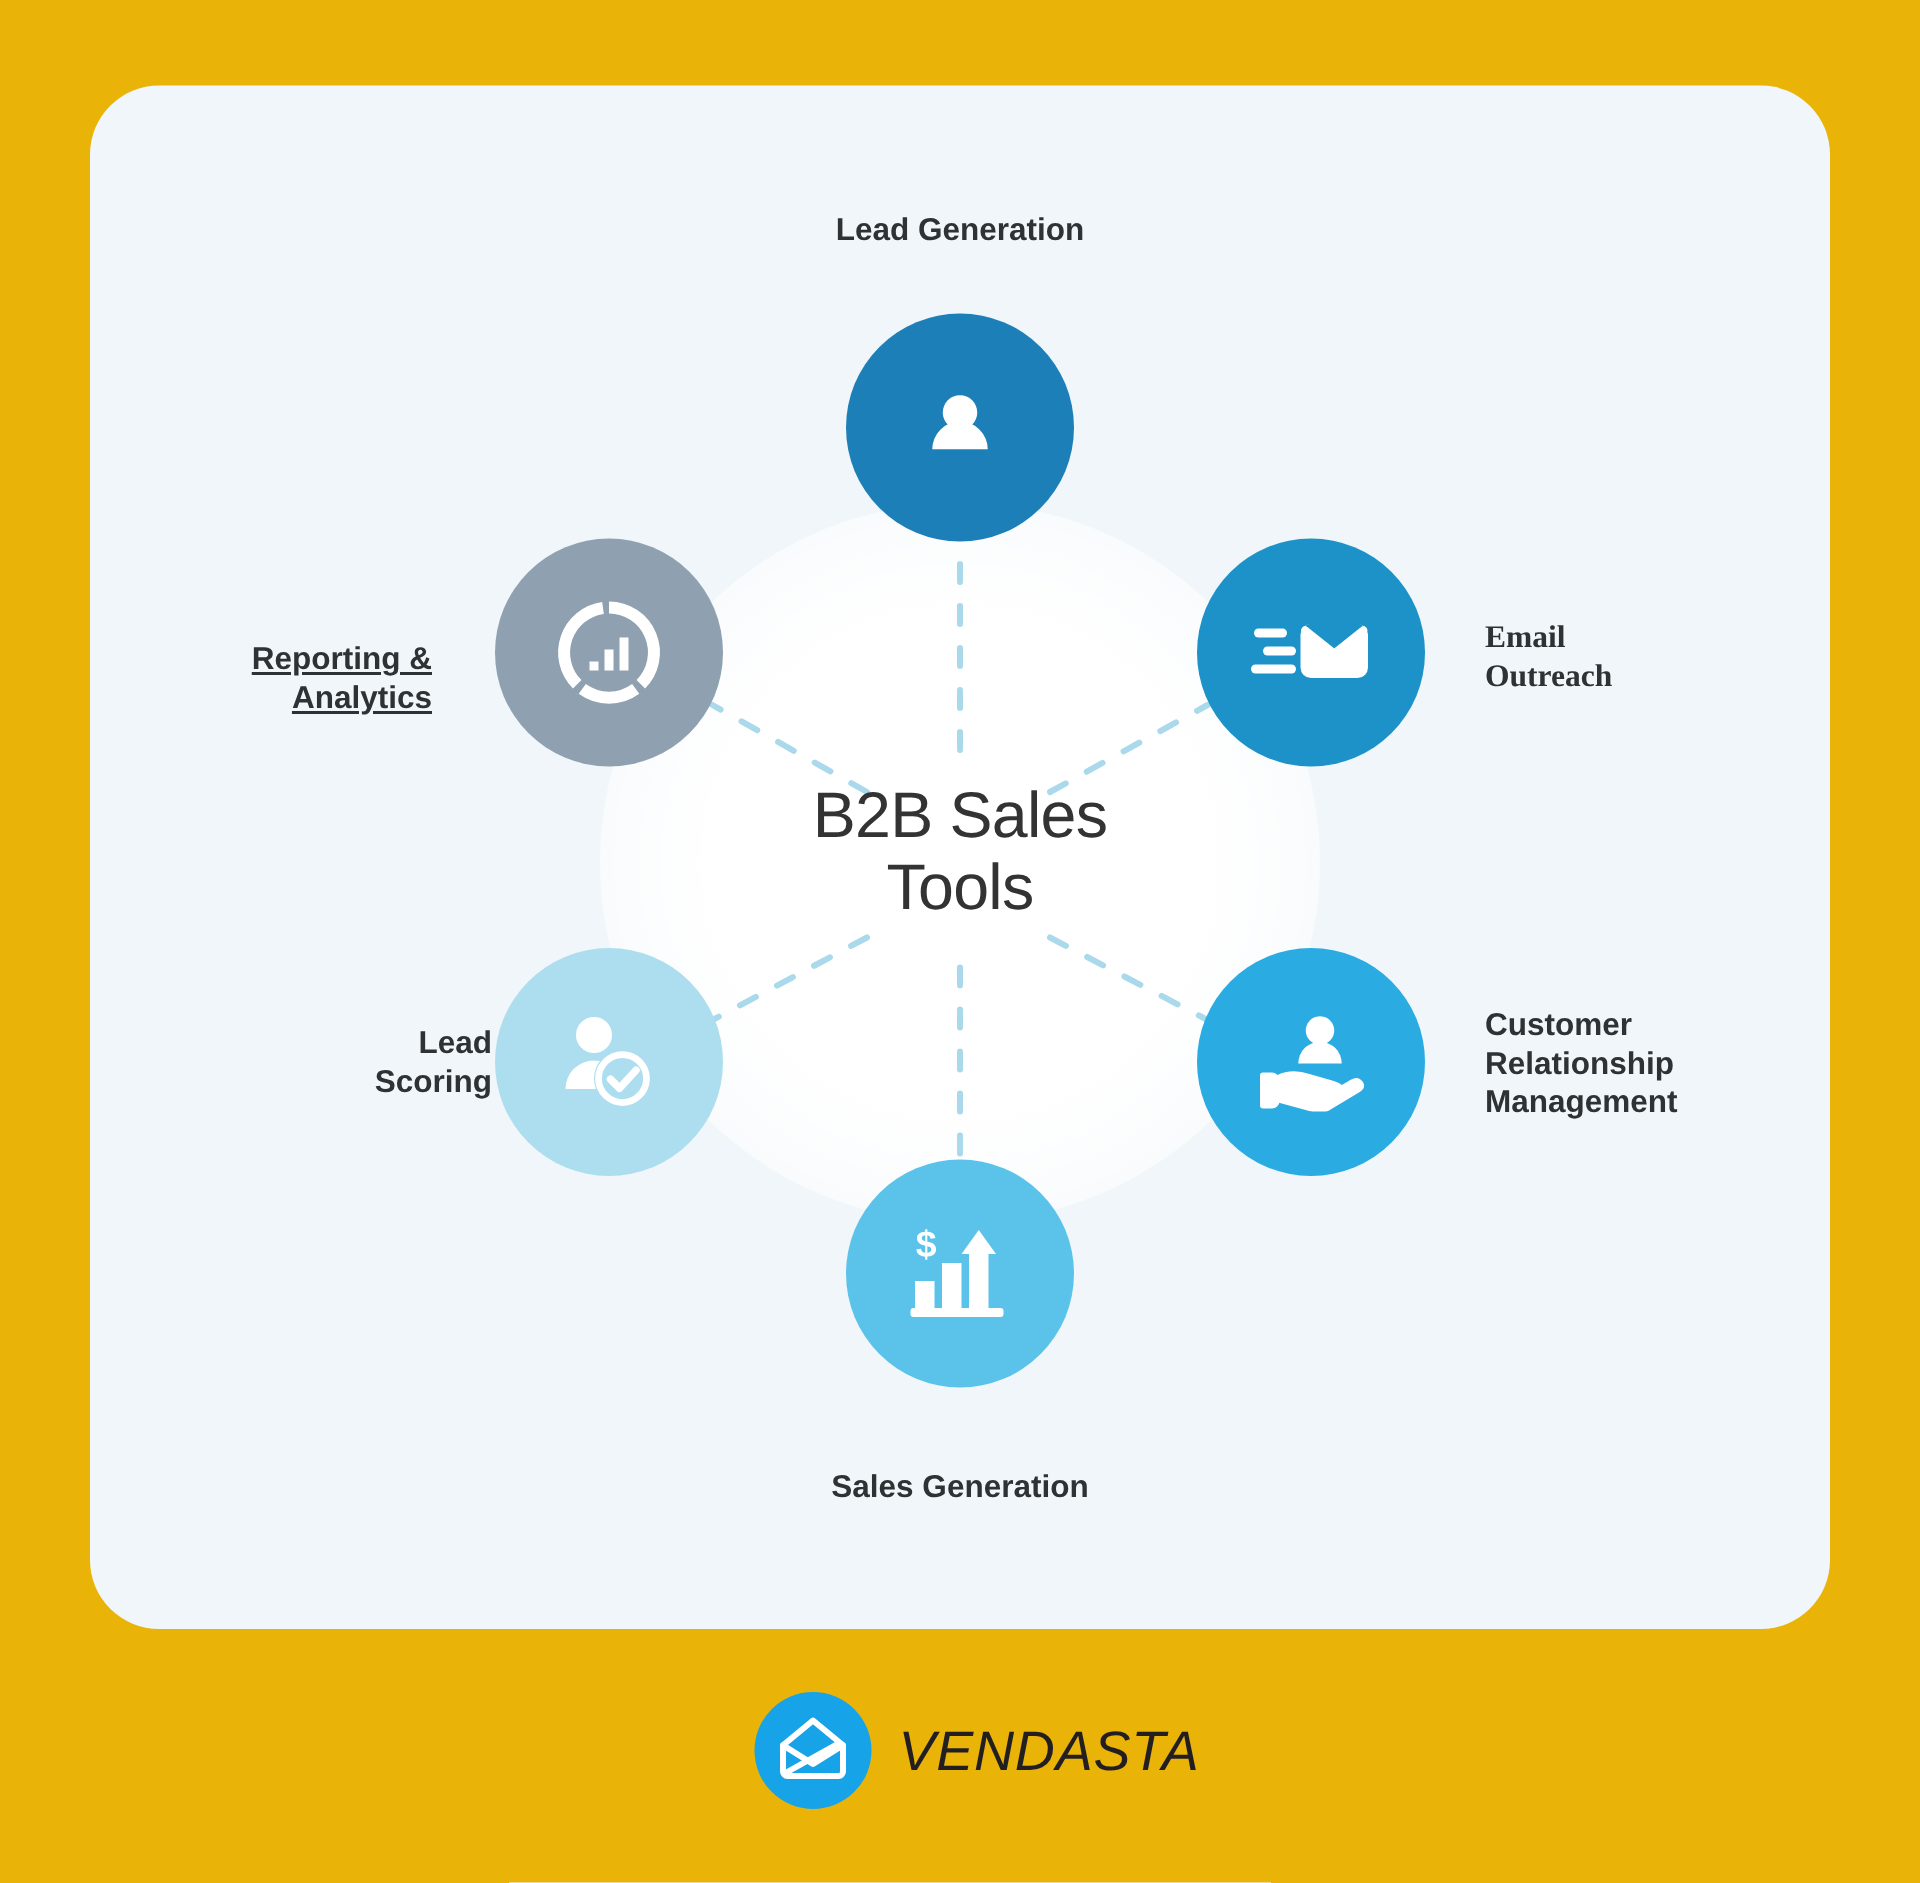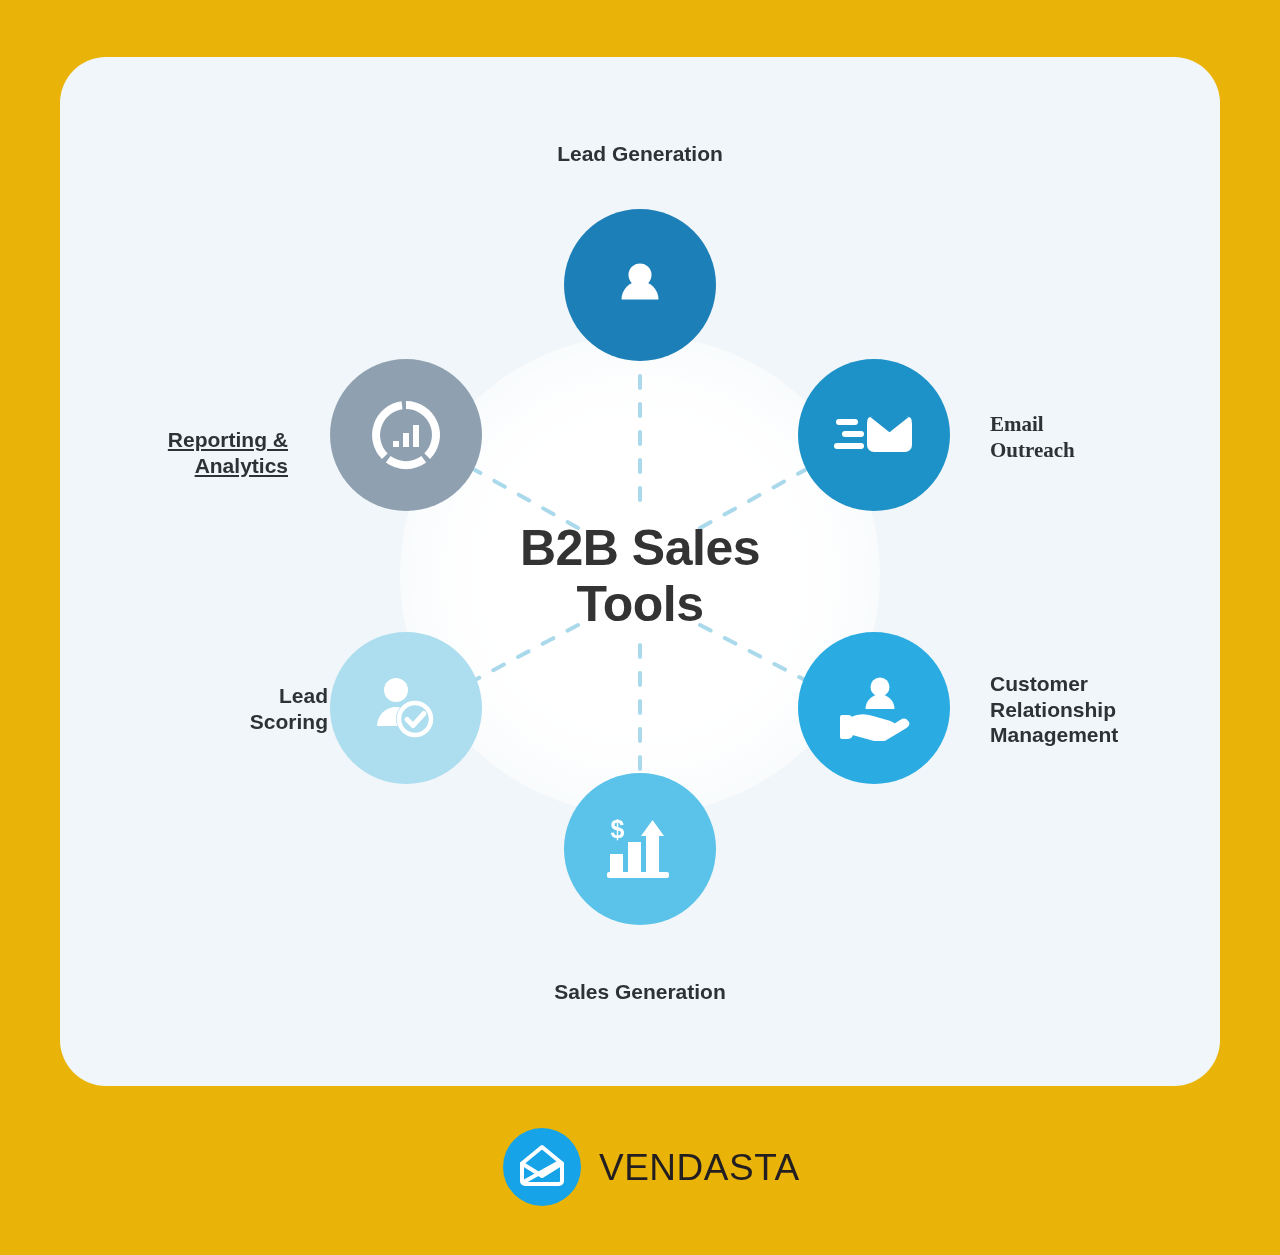--- a/index.html
+++ b/index.html
@@ -60,23 +60,23 @@
     pointer-events: none;
   }
 
   
   .center-title {
     position: absolute;
     left: 470px;
     top: 520px;
     width: 340px;
     text-align: center;
-    font-size: 50px;
+    font-size: 43px;
     line-height: 1.12;
-    font-weight: bold;
+    font-weight: normal;
     color: #333333;
     letter-spacing: -0.5px;
     white-space: pre-line;
   }
 
   
   .node {
     position: absolute;
     width: 152px;
     height: 152px;
@@ -154,20 +154,21 @@
     display: flex;
     flex-direction: column;
     justify-content: center;
     line-height: 1;
   }
   .logo-top {
     font-size: 37px;
     font-weight: normal;
     color: #231f20;
     letter-spacing: 0.5px;
+    font-style: italic;
   }
   .logo-bottom {
     font-size: 41px;
     font-weight: bold;
     color: #231f20;
     letter-spacing: -0.2px;
     margin-top: 6px;
   }
 </style>
 </head>

